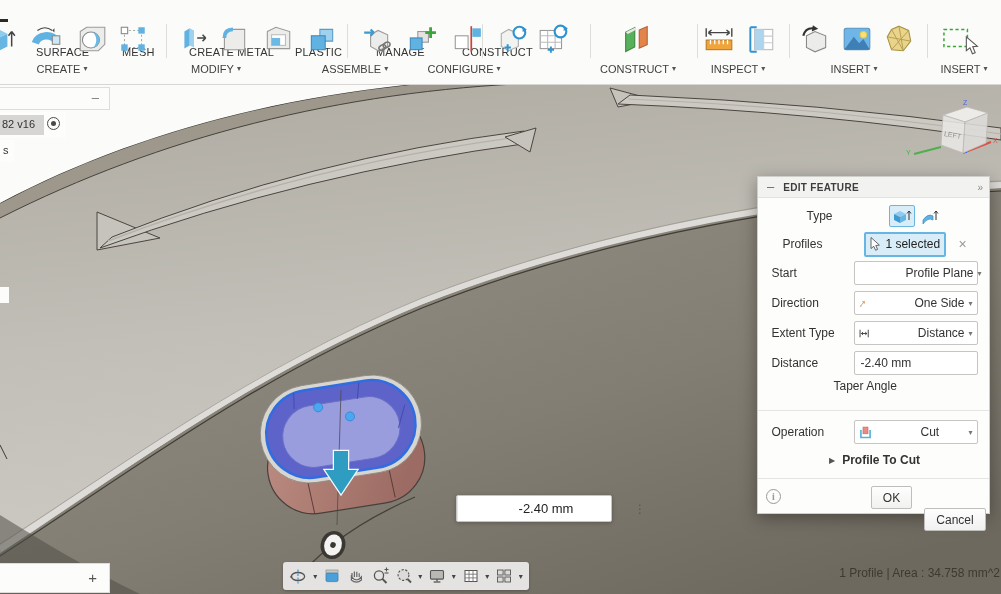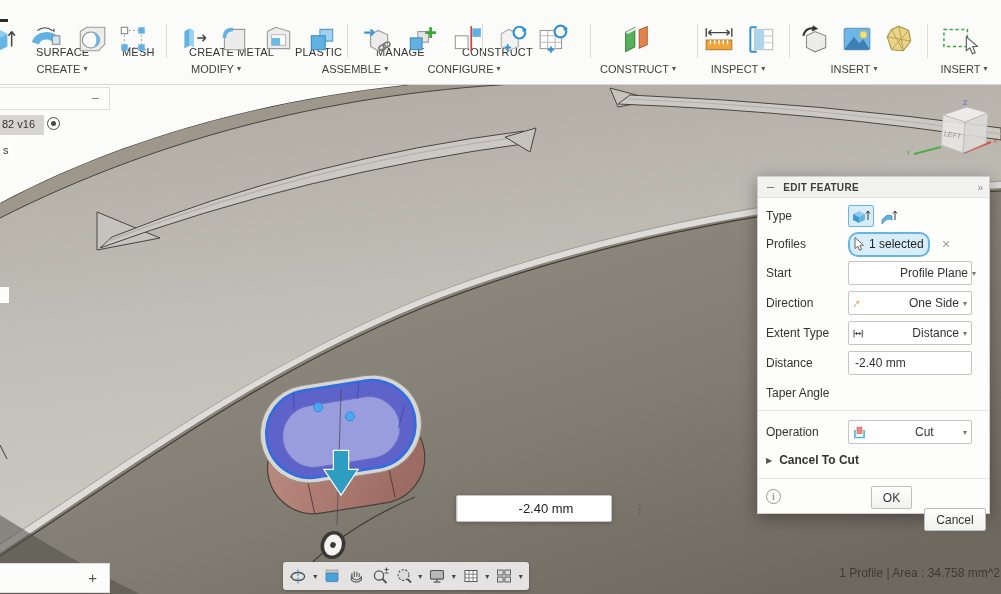--- a/index.html
+++ b/index.html
@@ -27,21 +27,21 @@
   
   #float-input { position:absolute; left:456px; top:495px; width:156px; height:27px; background:#fff; border:1px solid #c6c5c3; border-radius:2px; box-shadow:0 1px 4px rgba(0,0,0,.25); display:flex; align-items:stretch; z-index:6; }
   #float-handle { width:14px; border-right:1px solid #e4e4e2; background-image:radial-gradient(#b9b8b6 1px, transparent 1.2px); background-size:5px 5px; background-position:2px 2px; }
   #float-value { flex:1; border:none; outline:none; text-align:center; font-size:13px; color:#222; font-family:inherit; background:transparent; }
   #float-menu { width:16px; display:flex; align-items:center; justify-content:center; color:#555; font-size:12px; letter-spacing:0; }
 
   
   #dialog { position:absolute; left:757px; top:176px; width:233px; height:338px; background:#fdfdfc; border:1px solid #cfcecb; box-shadow:0 4px 16px rgba(0,0,0,.35); z-index:7; font-size:12px; color:#333; }
   #dlg-title { position:absolute; left:0; top:0; width:100%; height:21px; background:#f2f2f0; border-bottom:1px solid #e3e2e0; display:flex; align-items:center; }
   #dlg-title .t { font-size:10px; font-weight:bold; color:#3d3d3d; letter-spacing:.3px; }
-  .drow { position:absolute; left:8px; width:217px; height:26px; display:flex; align-items:center; }
+  .drow { position:absolute; left:8px; width:217px; height:26px; display:flex; align-items:center;justify-content:center; }
   .dlabel { width:82px; font-size:12px; color:#333; }
   .dctl { width:124px; height:24px; background:#fff; border:1px solid #c6c5c3; border-radius:2px; display:flex; align-items:center; padding:0 3px; gap:4px; }
   .dctl .txt { flex:1; font-size:12px; color:#333; white-space:nowrap;margin-left:44px; }
   .dctl .dd { font-size:8px; color:#777; padding-right:1px; }
   .dinput { width:124px; height:24px; background:#fff; border:1px solid #c6c5c3; border-radius:2px; padding:0 6px; font-size:12px; color:#333; font-family:inherit; outline:none; }
   .dsep { position:absolute; left:0; width:100%; height:1px; background:#e6e5e3; }
   .dbtn { height:23px; border:1px solid #bfbebc; border-radius:2px; background:linear-gradient(#fefefe,#f1f1f0); font-size:12px; color:#333; font-family:inherit; padding:0 10px; }
   .typebox { width:26px; height:22px; display:flex; align-items:center; justify-content:center; border-radius:2px; }
   .typebox.sel { background:#d9edf9; border:1px solid #6ab6e2; }
 
@@ -448,21 +448,21 @@
       <span class="typebox" style="margin-left:2px">
         <svg width="20" height="18" viewBox="0 0 20 18">
             <path d="M3,13 Q8,6 13,9 L13,13 Q8,10 3,17 Z" fill="#5fb2e2" stroke="#3f88b8" stroke-width="0.7"></path>
             <path d="M16,13 V4 M16,4 l-2,2.5 M16,4 l2,2.5" stroke="#333" stroke-width="1" fill="none"></path>
           </svg>
       </span>
     </div>
 
     <div class="drow" style="top:54px">
       <span class="dlabel">Profiles</span>
-      <span style="width:82px;height:25px;background:#d9edf9;border:2px solid #66b5e3;border-radius:10px;display:flex;align-items:center;gap:4px;padding:0 4px;">
+      <span style="width:82px;height:25px;background:#d9edf9;border:2px solid #66b5e3;border-radius:2px;display:flex;align-items:center;gap:4px;padding:0 4px;">
         <svg width="11" height="14" viewBox="0 0 11 14">
             <path d="M1,0.5 l0,11 l2.8,-2.2 l1.8,4 l2,-0.9 l-1.8,-3.9 l3.6,-0.4 Z" fill="#fff" stroke="#555" stroke-width="0.9"></path>
           </svg>
         <span style="font-size:12px;color:#222;">1 selected</span>
       </span>
       <span style="margin-left:12px;color:#999;font-size:14px;">×</span>
     </div>
 
     <div class="drow" style="top:83px">
       <span class="dlabel">Start</span>
@@ -496,41 +496,41 @@
         <span class="txt">Distance</span>
         <span class="dd">▾</span>
       </span>
     </div>
 
     <div class="drow" style="top:173px">
       <span class="dlabel">Distance</span>
       <input class="dinput" value="-2.40 mm" style="">
     </div>
 
-    <div class="drow" style="top:203px">
+    <div class="drow" style="top:196px">
       <span class="dlabel">Taper Angle</span>
     </div>
 
     <div class="dsep" style="top:233px"></div>
 
     <div class="drow" style="top:242px">
       <span class="dlabel">Operation</span>
       <span class="dctl">
         <svg width="15" height="15" viewBox="0 0 18 18">
             <rect x="6" y="2.5" width="6" height="8" fill="#e98b82" stroke="#c96b62" stroke-width="0.8"></rect>
             <path d="M3.5,6 v9 h11 v-9" stroke="#54b4dc" stroke-width="2" fill="none"></path>
           </svg>
         <span class="txt">Cut</span>
         <span class="dd">▾</span>
       </span>
     </div>
 
     <div class="drow" style="top:272px;height:22px;">
       <span style="font-size:8px;color:#555;margin-right:7px;">▶</span>
-      <span style="font-weight:bold;font-size:12px;color:#333;">Cancel To Cut</span>
+      <span style="font-weight:bold;font-size:12px;color:#333;">Profile To Cut</span>
     </div>
 
     <div class="dsep" style="top:301px"></div>
 
     <span class="abs" style="left:8px;top:312px;width:15px;height:15px;border:1.5px solid #9a9a98;border-radius:50%;display:flex;align-items:center;justify-content:center;font-size:10px;font-weight:bold;color:#9a9a98;font-family:'Liberation Serif','DejaVu Serif',serif;">i</span>
     <button class="dbtn abs" style="left:113px;top:309px;width:41px;">OK</button>
     <button class="dbtn abs" style="left:166px;top:309px;width:62px;margin-top:22px;">Cancel</button>
   </div>
 
   <div id="status">1 Profile | Area : 34.758 mm^2</div>

